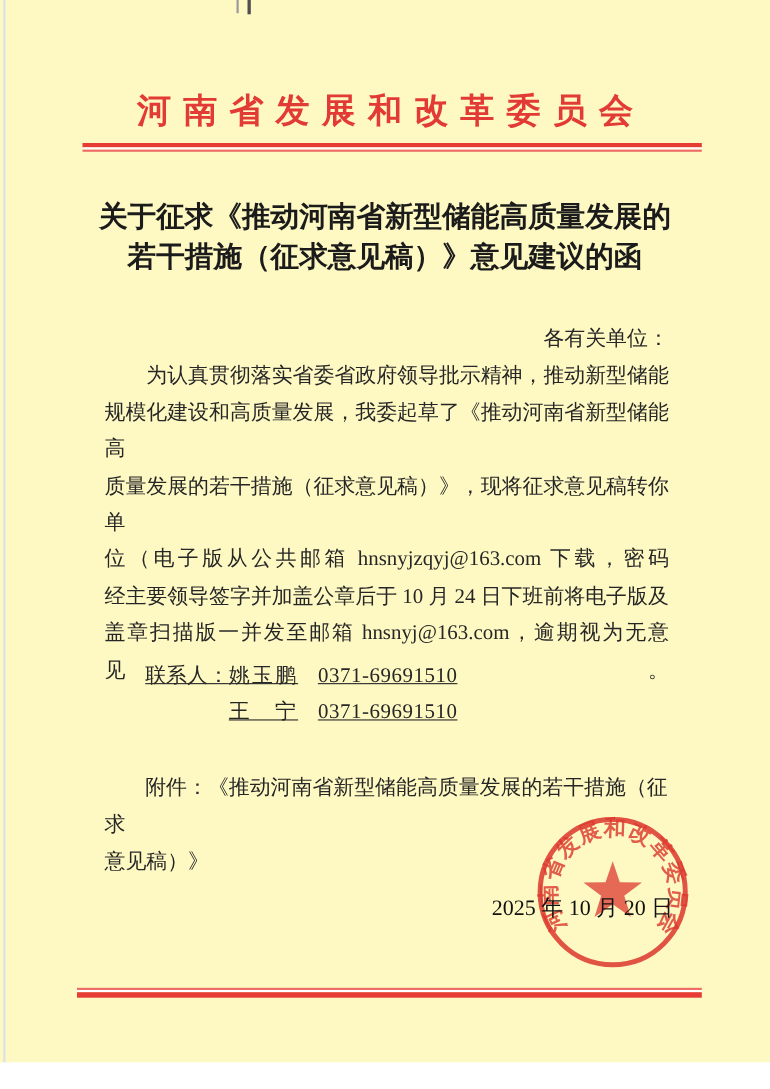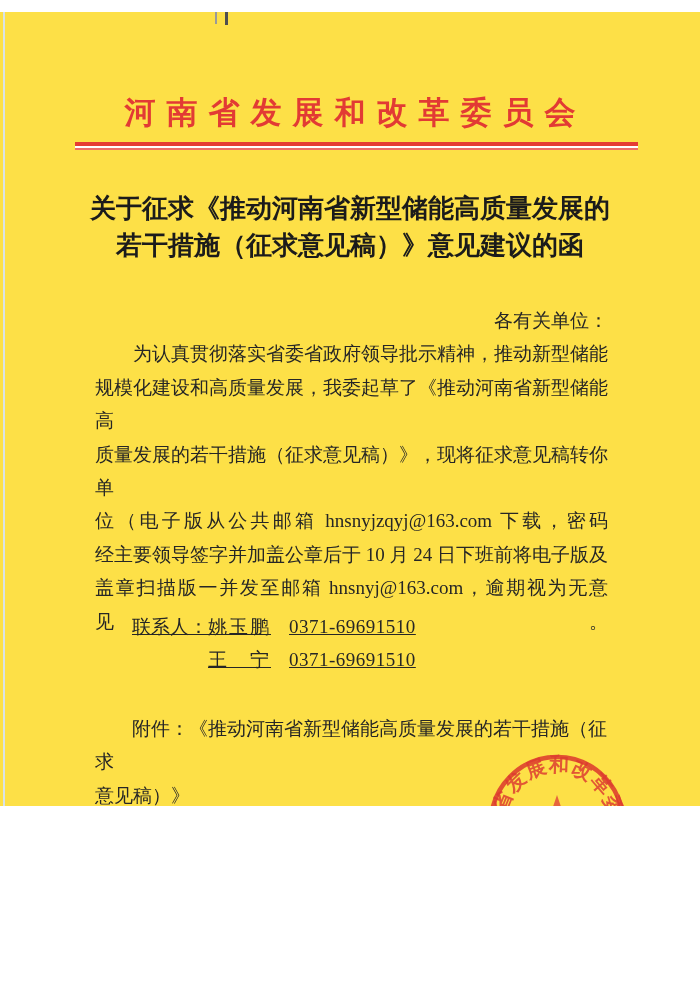--- a/index.html
+++ b/index.html
@@ -1,18 +1,18 @@
 <!DOCTYPE html>
 <html><head>
 <meta charset="utf-8">
 <style>
   html,body { margin:0; padding:0; background:#ffffff; }
   .page {
-    position:relative; width:700px; height:794px; margin:12px auto;
-    background:#fde047; overflow:hidden;
+    position:relative; width:700px; height:966px; margin:0 auto;
+    background:#fef9c3; overflow:hidden;
     font-family:"Liberation Serif","DejaVu Serif",serif;
     color:#262626;
   }
   
   .edge-left { position:absolute; left:3px; top:0; width:2px; height:990px; background:#d9e2e6; }
   .edge-bottom { position:absolute; left:0; top:980px; width:700px; height:4px;
     background:linear-gradient(#b9bdbf, #6e7275 40%, #83878a); }
   .scan-tick1 { position:absolute; left:215px; top:0; width:2px; height:12px; background:#9a9a9a; }
   .scan-tick2 { position:absolute; left:225px; top:0; width:3px; height:13px; background:#4f4f4f; }
 

